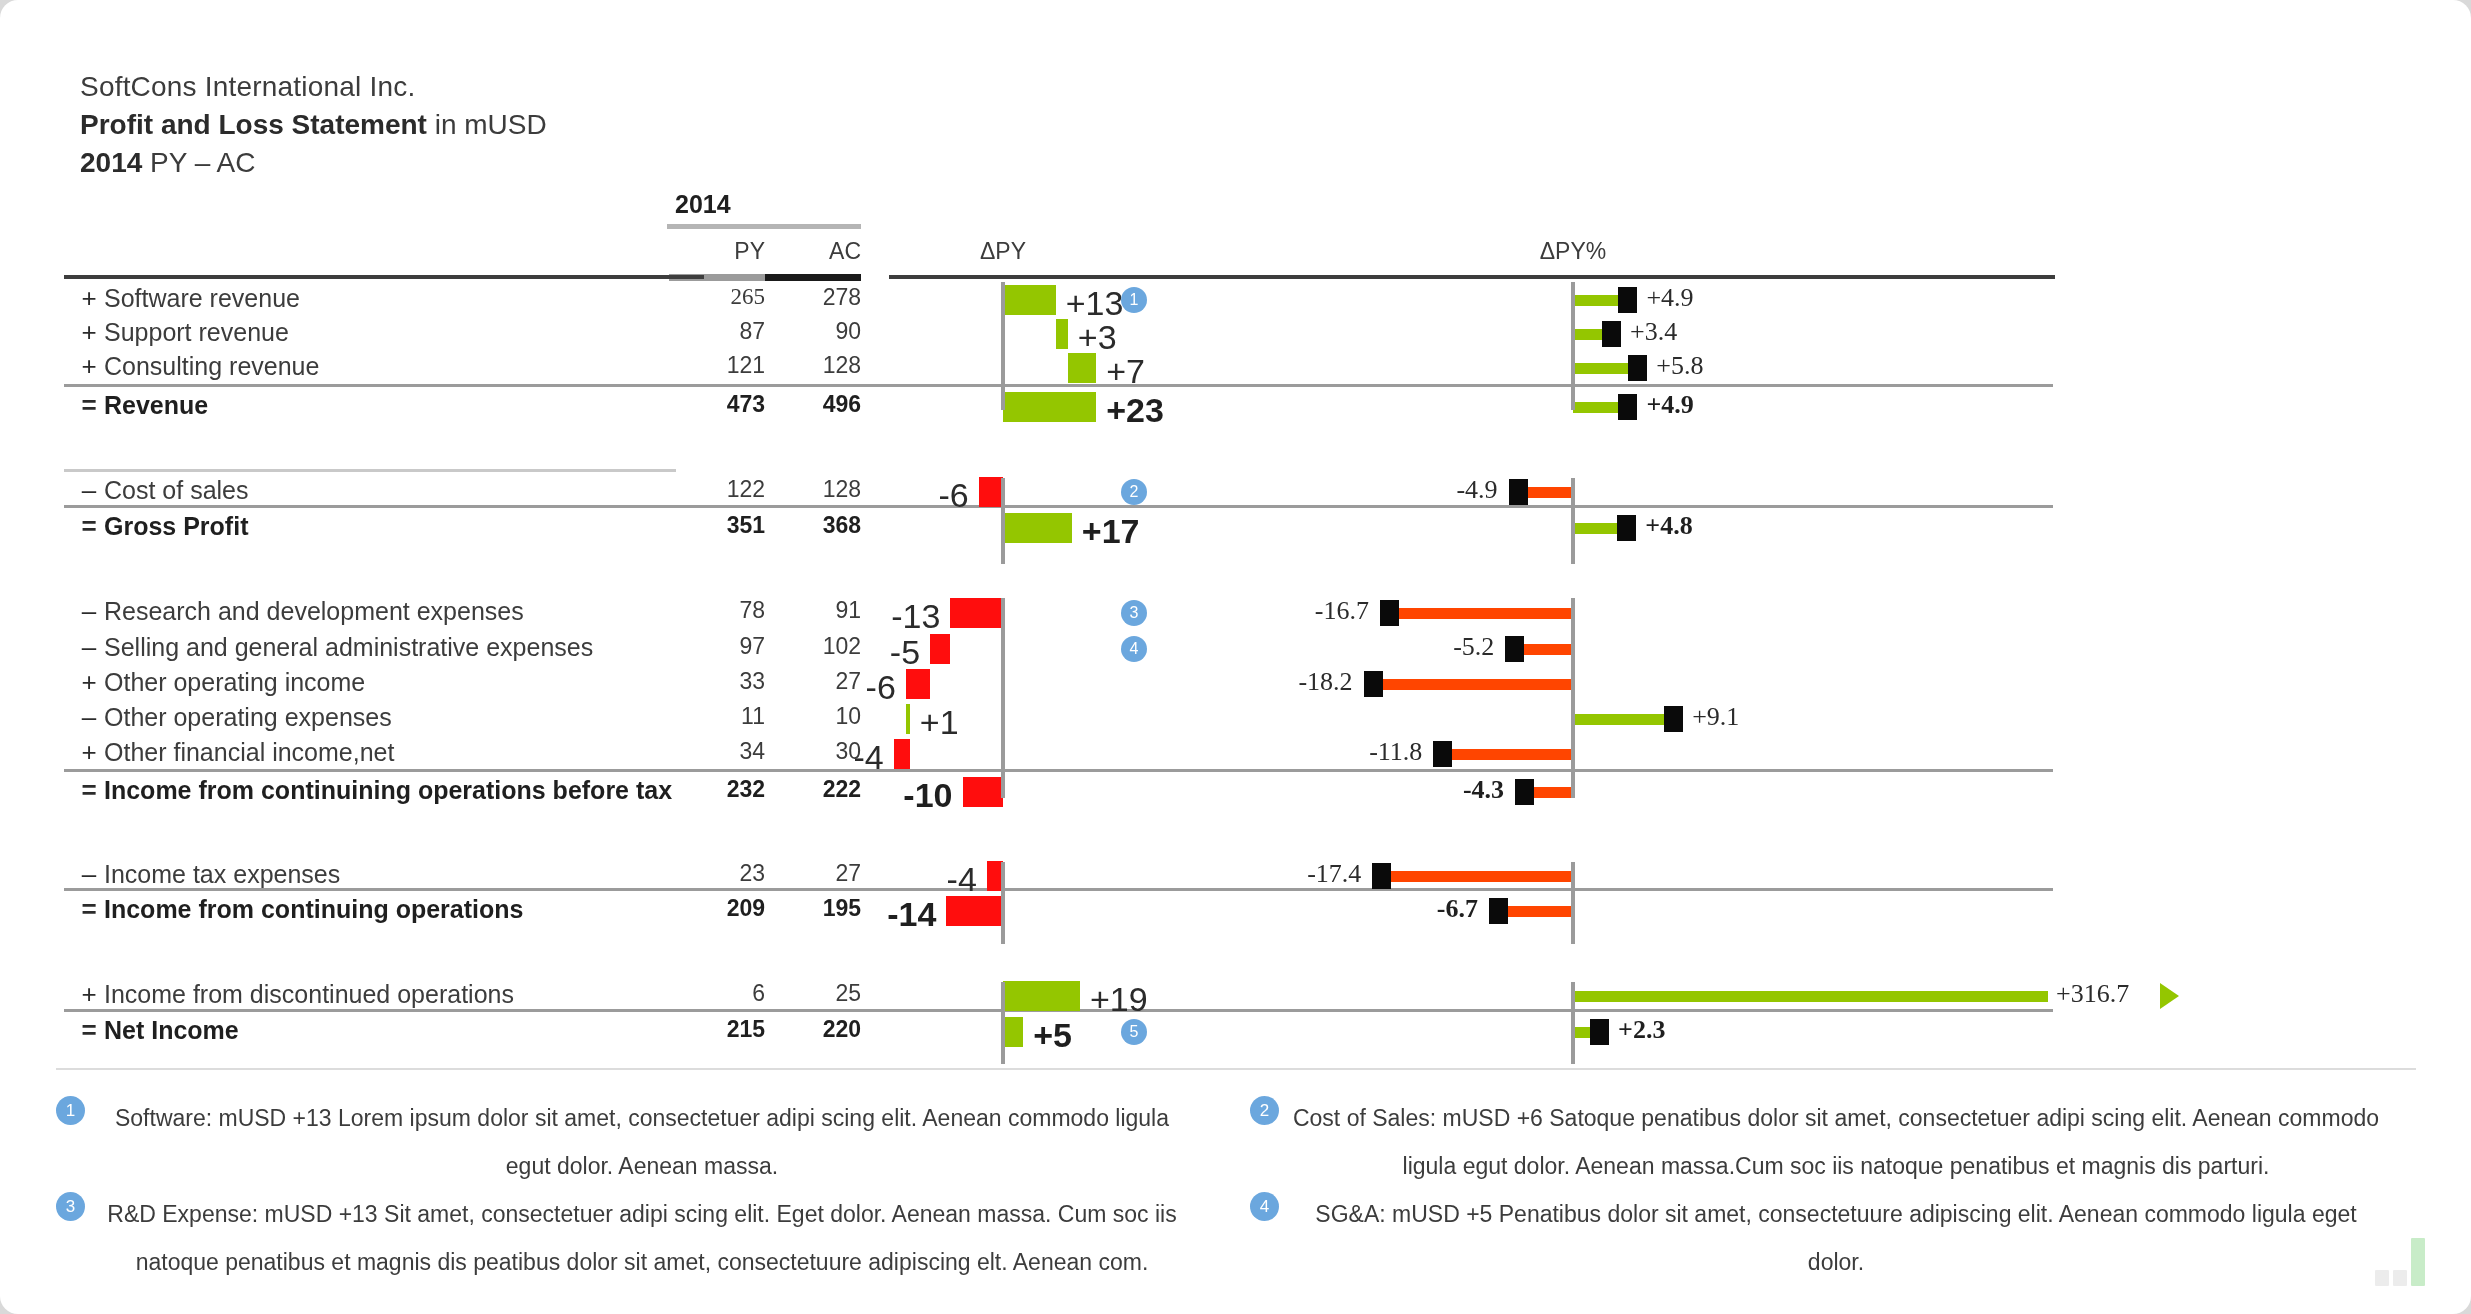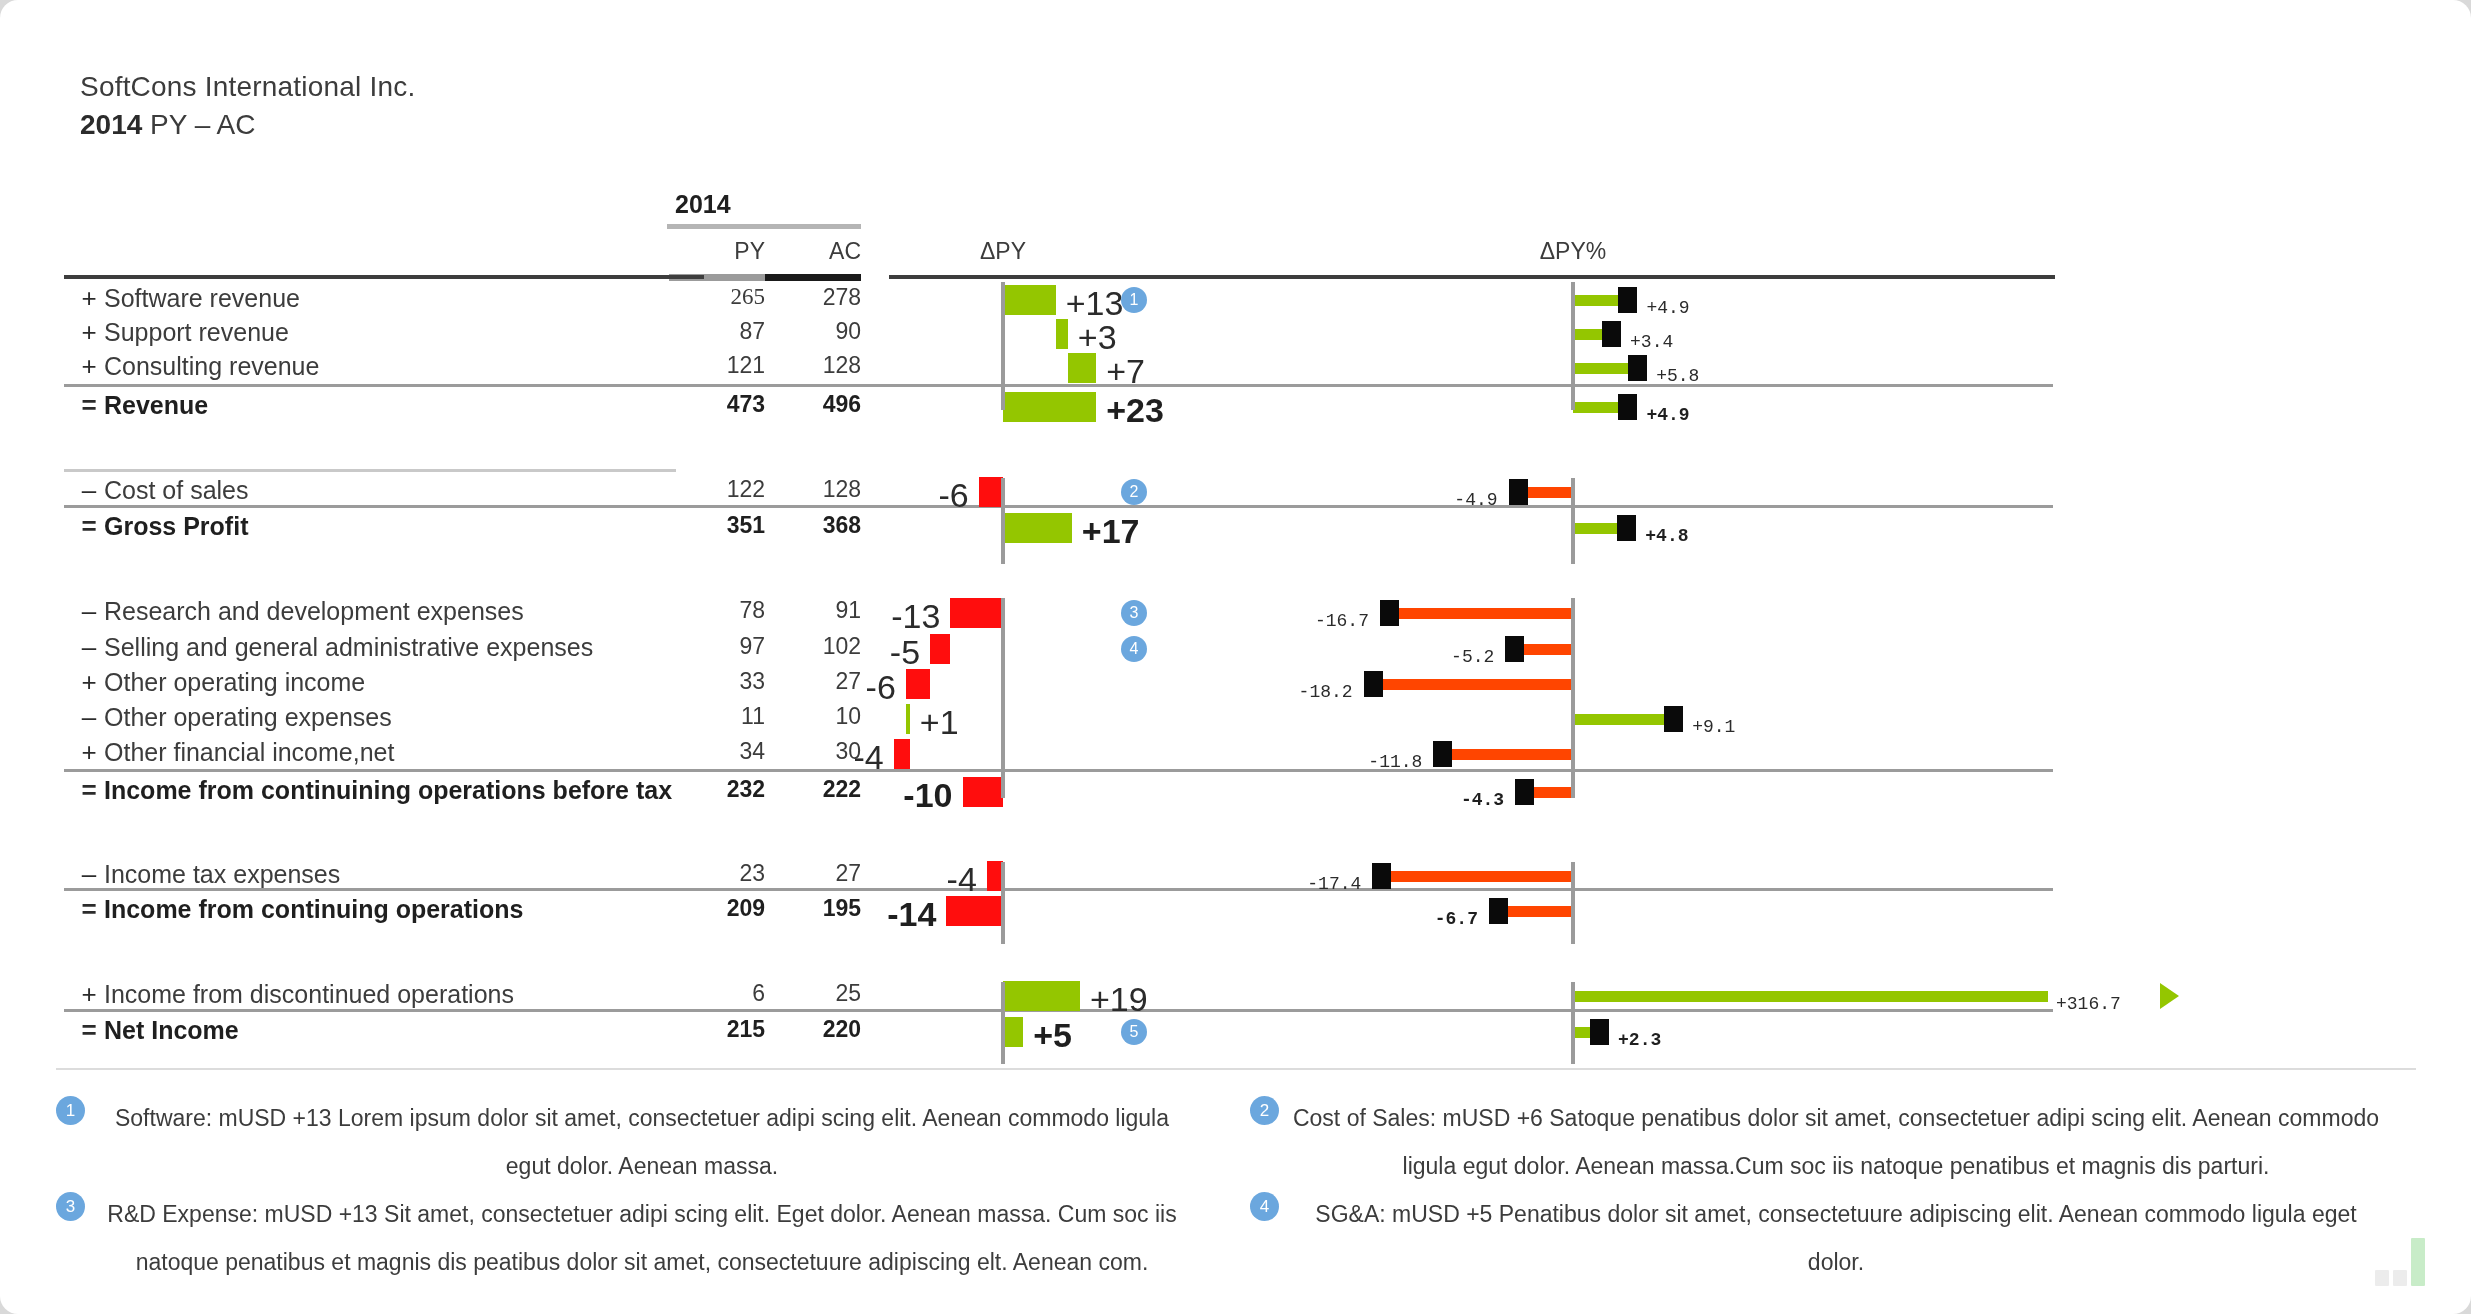--- a/index.html
+++ b/index.html
@@ -61,22 +61,22 @@
   .wbar.pos { background:#94C600; }
   .wbar.neg { background:#FF0D0D; }
   .wlabel { position:absolute; font-size:34px; color:#2b2b2b; white-space:nowrap; }
   .wlabel.bold { font-weight:bold; color:#1f1f1f; }
 
   
   .pbar { position:absolute; height:11px; }
   .pbar.pos { background:#94C600; }
   .pbar.neg { background:#FF4500; }
   .pcap { position:absolute; width:19px; height:26px; background:#0a0a0a; }
-  .plabel { position:absolute; font-size:18px; color:#2b2b2b; white-space:nowrap;
-            font-family:Liberation Mono, monospace;margin-top:15px; }
+  .plabel { position:absolute; font-size:26px; color:#2b2b2b; white-space:nowrap;
+            font-family:Liberation Serif, serif; }
   .plabel.bold { font-weight:bold; color:#1f1f1f; }
   .parrow { position:absolute; width:0; height:0;
             border-top:13px solid transparent; border-bottom:13px solid transparent;
             border-left:19px solid #94C600; }
 
   
   .fmark {
     position:absolute; width:26px; height:26px; border-radius:50%;
     background:#6BA7DE; color:#fff; font-size:16px;
     display:flex; align-items:center; justify-content:center;
@@ -98,20 +98,21 @@
   #cornerlogo { position:absolute; right:46px; bottom:28px; display:flex; align-items:flex-end; gap:4px; }
   #cornerlogo i { display:block; width:14px; border-radius:1px; }
 </style>
 </head>
 <body>
 
 <div id="page">
 
   <div id="hdr">
     <div class="l1">SoftCons International Inc.</div>
+    <div class="l2"><b>Profit and Loss Statement</b><span> in mUSD</span></div>
     <div class="l3"><b>2014</b><span> PY – AC</span></div>
   </div>
 
 
   <div id="table">
       <div class="num bold" style="left:675px; top:190px; width:90px; text-align:left; font-size:25px;">2014</div>
       <div class="hline" style="left:667px; top:224px; width:194px; height:5px; background:#b5b5b5;"></div>
       <div class="num" style="left:675px; top:238px; width:90px;">PY</div>
       <div class="num" style="left:771px; top:238px; width:90px;">AC</div>
       <div class="num" style="left:913px; top:238px; width:180px; text-align:center;">ΔPY</div>

